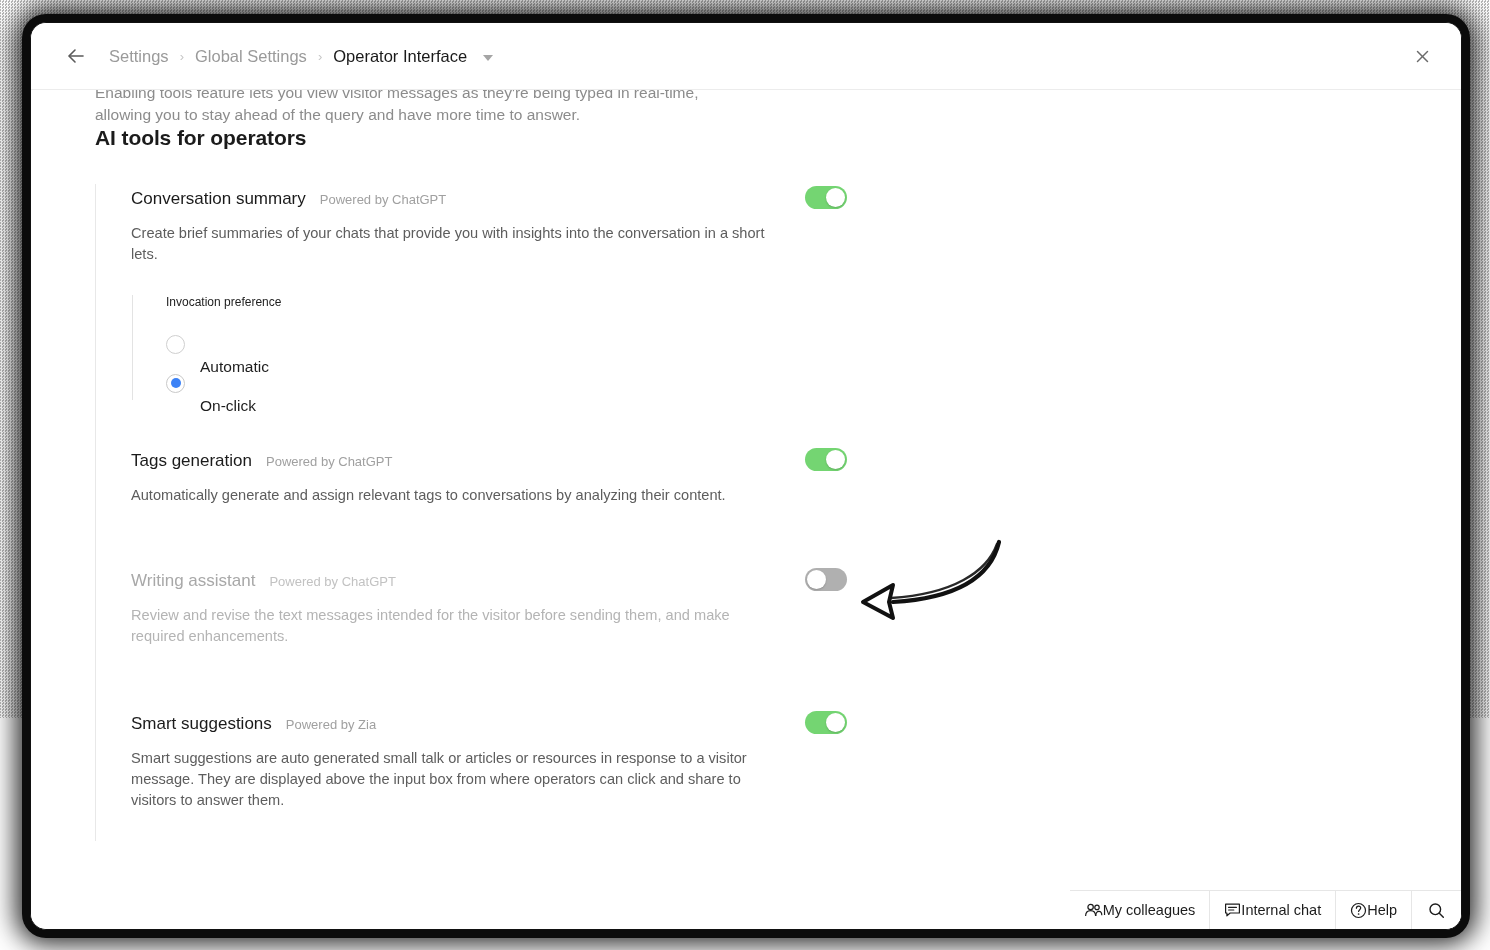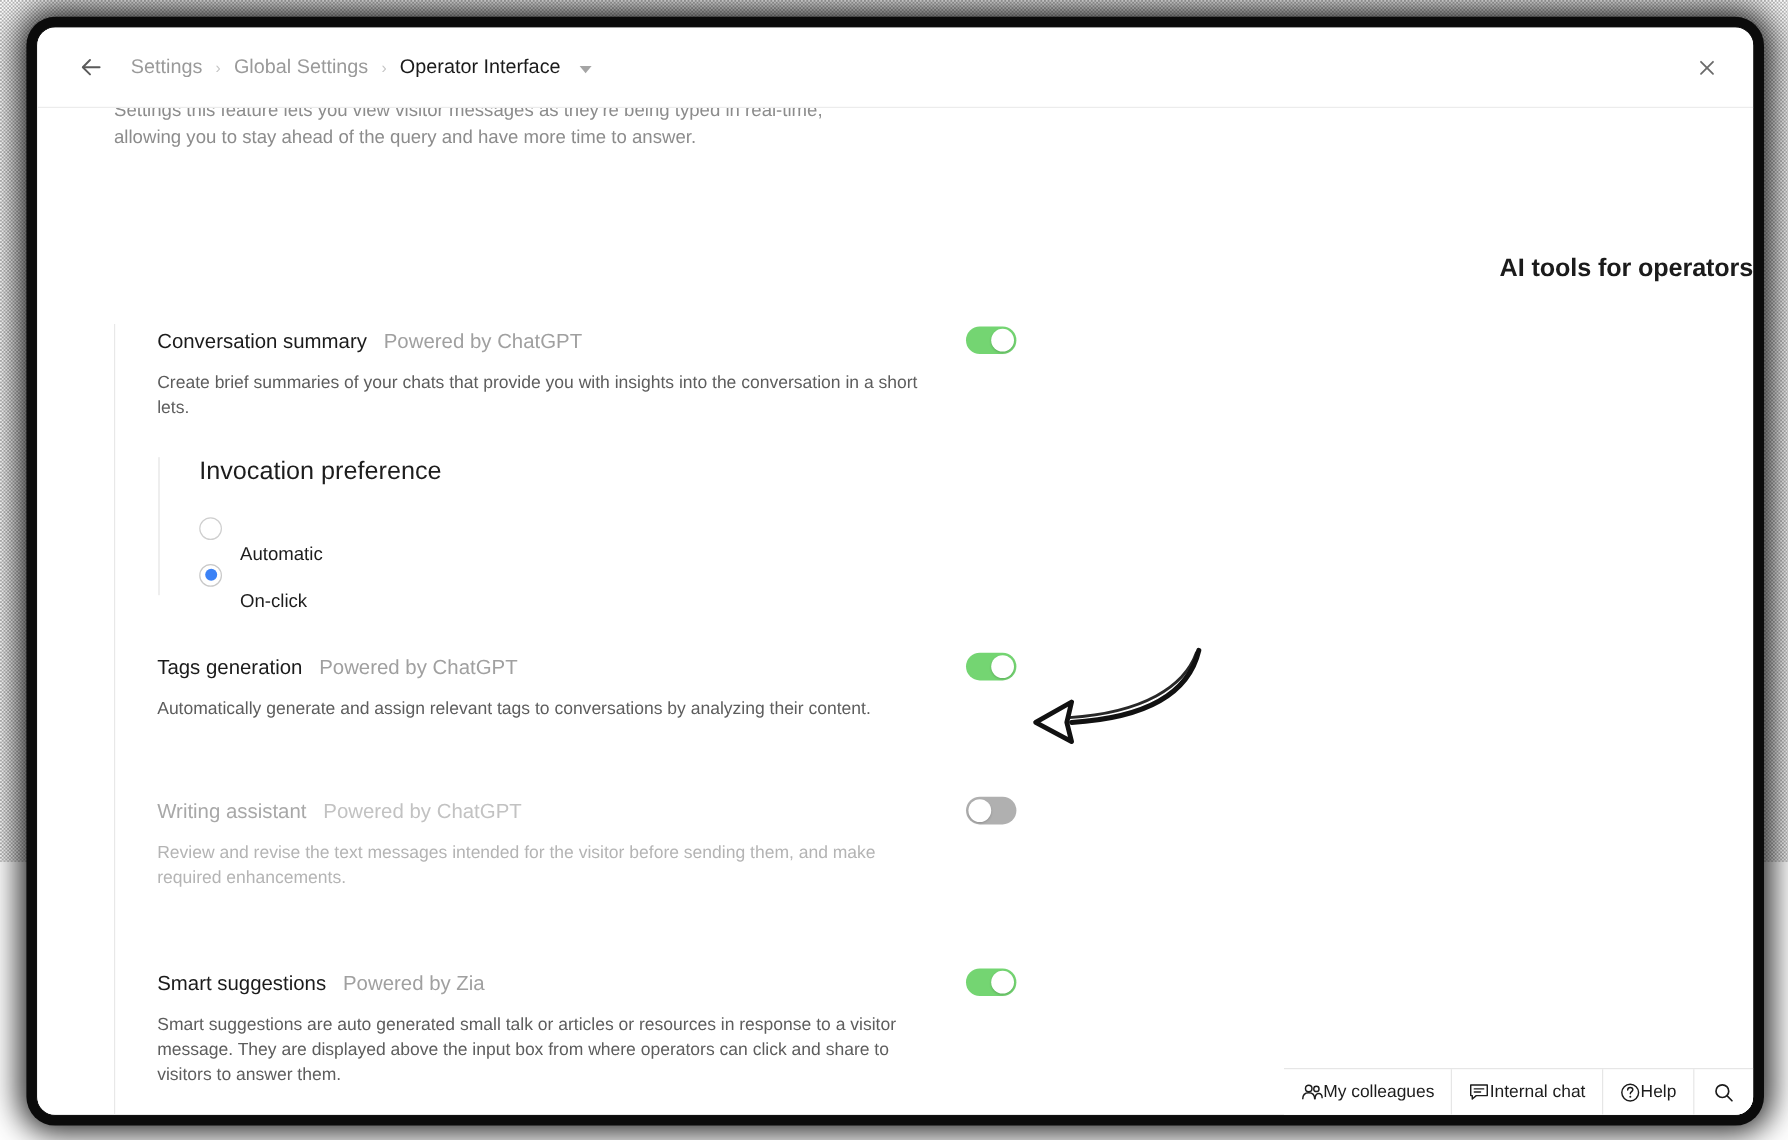--- a/index.html
+++ b/index.html
@@ -119,22 +119,20 @@
     margin: 0 0 0 64px;
     padding-top: 10px;
     font-size: 15.5px;
     line-height: 22px;
     color: #8c8c8c;
     max-width: 640px;
   }
 
   .section {
     margin-left: 64px;
-    margin-top: 86px;
-    text-align: right;
   }
   .section-title {
     font-size: 21px;
     font-weight: 600;
     color: #1b1b1b;
     margin: 0 0 12px 0;
     letter-spacing: -0.1px;
   }
   .section-desc {
     font-size: 15.5px;
@@ -163,21 +161,21 @@
     display: flex;
     align-items: center;
     height: 30px;
   }
   .feature-name {
     font-size: 17px;
     color: #1b1b1b;
     font-weight: 400;
   }
   .feature-badge {
-    font-size: 17px;
+    font-size: 13px;
     color: #a0a0a0;
     margin-left: 14px;
   }
   .feature-desc {
     margin: 9px 0 0 0;
     font-size: 14.6px;
     line-height: 21px;
     color: #5d5d5d;
     max-width: 650px;
   }
@@ -212,21 +210,21 @@
 
   
   .subblock {
     margin-top: 30px;
     margin-left: 1px;
     border-left: 1px solid #e3e3e3;
     padding-left: 33px;
     padding-bottom: 4px;
   }
   .subblock-title {
-    font-size: 21px;
+    font-size: 12px;
     color: #1d1d1d;
     margin: 0 0 22px 0;
   }
   .radio-row {
     display: flex;
     align-items: center;
     height: 26px;
     cursor: pointer;
   }
   .radio-row + .radio-row { margin-top: 13px; }
@@ -324,21 +322,21 @@
             <path d="M3.5 3.5 L13.5 13.5"></path>
             <path d="M13.5 3.5 L3.5 13.5"></path>
           </g>
         </svg>
       </div>
     </div>
 
     <div class="body-scroll">
       <div class="content">
 
-        <p class="lead-para">Settings this feature lets you view visitor messages as they're being typed in real-time, allowing you to stay ahead of the query and have more time to answer.</p>
+        <p class="lead-para">Enabling tools feature lets you view visitor messages as they're being typed in real-time, allowing you to stay ahead of the query and have more time to answer.</p>
 
         <div class="section">
           <h2 class="section-title">AI tools for operators</h2>
         </div>
 
         <div class="features">
 
           <div class="feature">
             <div class="feature-head">
               <span class="feature-name">Conversation summary</span>

